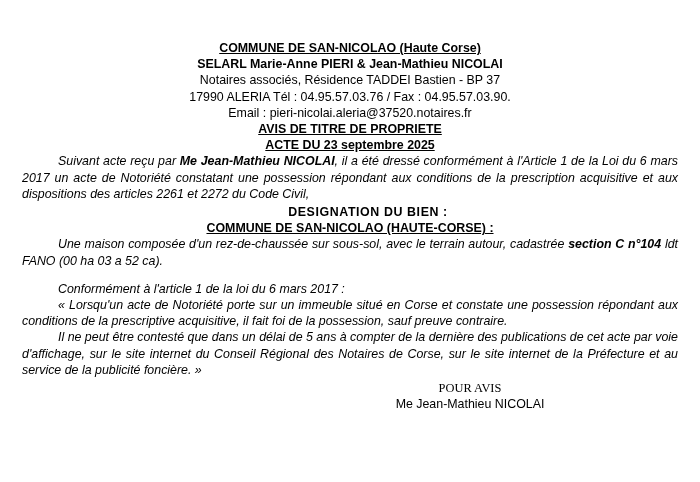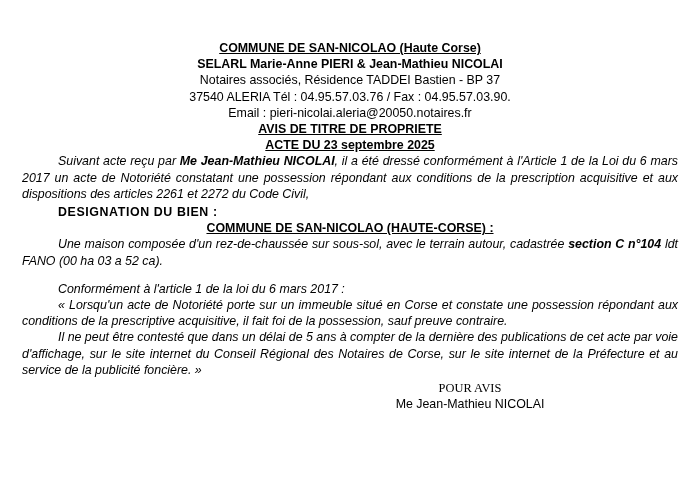--- a/index.html
+++ b/index.html
@@ -40,31 +40,31 @@
   }
 </style>
 </head>
 <body>
 
 <div class="page">
 
   <div class="line center bold underline">COMMUNE DE SAN-NICOLAO (Haute Corse)</div>
   <div class="line center bold">SELARL Marie-Anne PIERI &amp; Jean-Mathieu NICOLAI</div>
   <div class="line center">Notaires associés, Résidence TADDEI Bastien - BP 37</div>
-  <div class="line center">37540 ALERIA Tél : 04.95.57.03.76 / Fax : 04.95.57.03.90.</div>
-  <div class="line center">Email : pieri-nicolai.aleria@20050.notaires.fr</div>
+  <div class="line center">17990 ALERIA Tél : 04.95.57.03.76 / Fax : 04.95.57.03.90.</div>
+  <div class="line center">Email : pieri-nicolai.aleria@37520.notaires.fr</div>
 
   <div class="line center bold underline">AVIS DE TITRE DE PROPRIETE</div>
   <div class="line center bold underline">ACTE DU 23 septembre 2025</div>
 
   <div class="para indent"><span>Suivant acte reçu par </span><span class="bold">Me Jean-Mathieu NICOLAI</span><span>, il a été dressé conformément à l'Article 1 de la Loi du 6 mars 2017 un acte de Notoriété constatant une possession répondant aux conditions de la prescription acquisitive et aux dispositions des articles 2261 et 2272 du Code Civil,</span></div>
 
 
   <div class="small-gap"></div>
-  <div class="line bold sp-title" style="padding-left:36px;">DESIGNATION DU BIEN :</div>
+  <div class="line bold sp-title" style="padding-left:36px;text-align:center;">DESIGNATION DU BIEN :</div>
   <div class="line center bold underline">COMMUNE DE SAN-NICOLAO (HAUTE-CORSE) :</div>
 
   <div class="para indent"><span>Une maison composée d'un rez-de-chaussée sur sous-sol, avec le terrain autour, cadastrée </span><span class="bold">section C n°104</span><span> ldt FANO (00 ha 03 a 52 ca).</span></div>
 
   <div class="block-gap"></div>
 
   <div class="para indent">Conformément à l'article 1 de la loi du 6 mars 2017 :</div>
   <div class="para indent">« Lorsqu'un acte de Notoriété porte sur un immeuble situé en Corse et constate une possession répondant aux conditions de la prescriptive acquisitive, il fait foi de la possession, sauf preuve contraire.</div>
   <div class="para indent">Il ne peut être contesté que dans un délai de 5 ans à compter de la dernière des publications de cet acte par voie d'affichage, sur le site internet du Conseil Régional des Notaires de Corse, sur le site internet de la Préfecture et au service de la publicité foncière. »</div>
 

